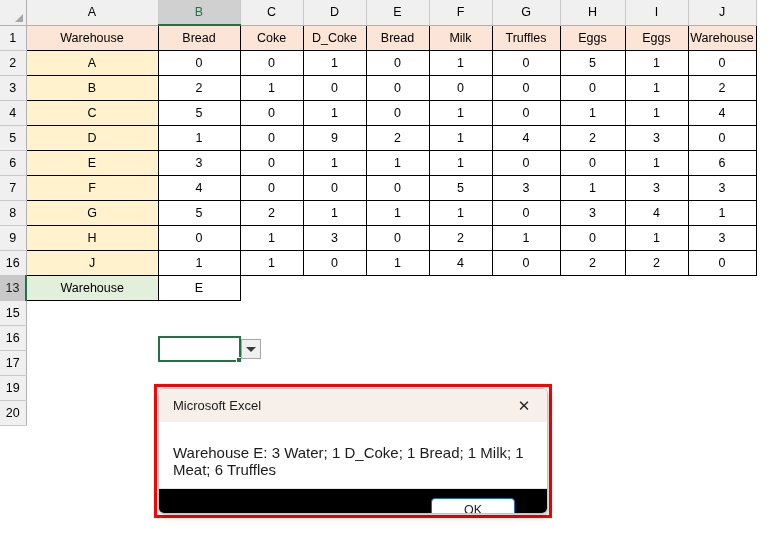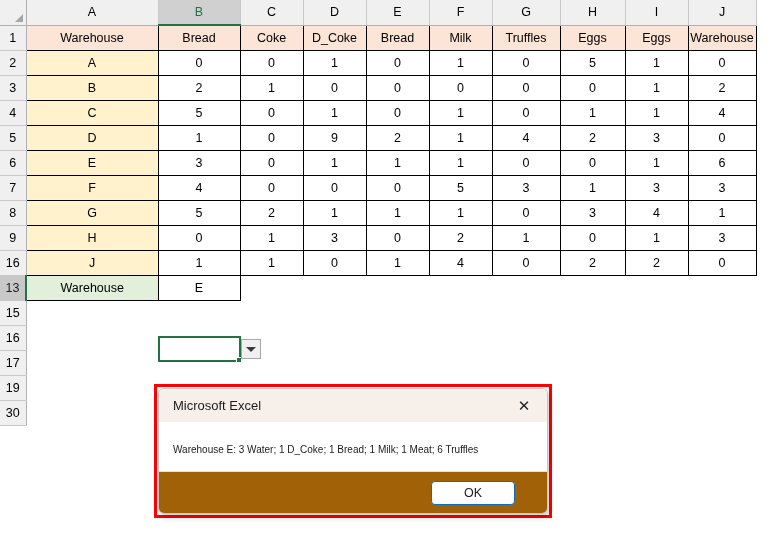--- a/index.html
+++ b/index.html
@@ -179,26 +179,26 @@
     align-items: center;
     justify-content: center;
     font-size: 15px;
     color: #262626;
     cursor: pointer;
   }
   .dlg-body {
     flex: 1;
     background: #ffffff;
     padding: 22px 14px 10px 14px;
-    font-size: 10px;
+    font-size: 15px;
     color: #1b1b1b;
   }
   .dlg-footer {
     height: 42px;
-    background: #a16207;
+    background: #000000;
     border-top: 1px solid #e3e3e3;
     display: flex;
     align-items: center;
     justify-content: flex-end;
     padding-right: 32px;
     flex: 0 0 auto;
   }
   .ok-btn {
     min-width: 84px;
     height: 24px;
@@ -446,21 +446,21 @@
             <td class="blank"></td>
             <td class="blank"></td>
             <td class="blank"></td>
             <td class="blank"></td>
             <td class="blank"></td>
             <td class="blank"></td>
             <td class="blank"></td>
             <td class="blank"></td>
         </tr>
         <tr>
-          <td class="rowhead">30</td>
+          <td class="rowhead">20</td>
           <td class="blank"></td>
             <td class="blank"></td>
             <td class="blank"></td>
             <td class="blank"></td>
             <td class="blank"></td>
             <td class="blank"></td>
             <td class="blank"></td>
             <td class="blank"></td>
             <td class="blank"></td>
             <td class="blank"></td>

